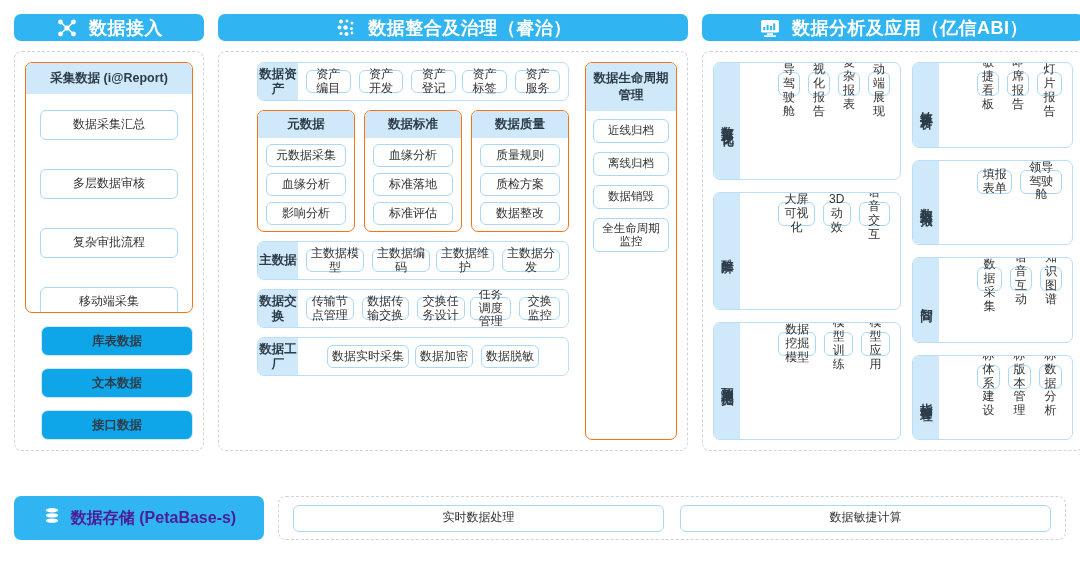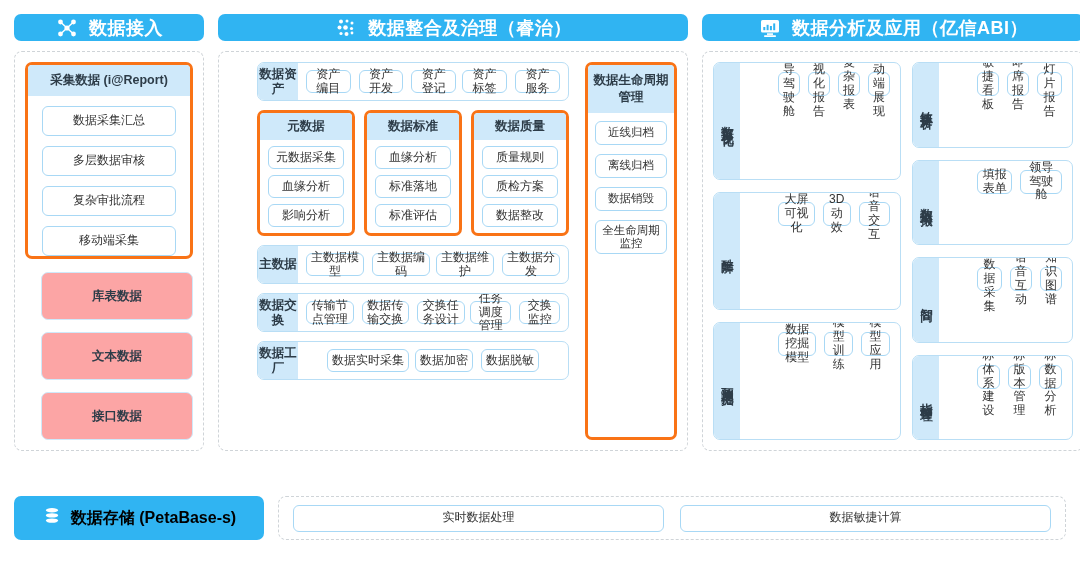--- a/index.html
+++ b/index.html
@@ -50,44 +50,44 @@
     color: #333;
     font-size: 12px;
     display: flex; align-items: center; justify-content: center;
     text-align: center;
     line-height: 1.15;
     padding: 0 4px;
   }
 
   
   .card-hdr-box {
-    border: 3px solid #f97316;
+    border: 1px solid #f97316;
     border-radius: 7px;
     overflow: hidden;
     background: #fff;
   }
   .card-hdr {
     background: #cfe9fa;
     color: #2d3c48;
     font-size: 12.5px;
     font-weight: bold;
     text-align: center;
     padding: 7px 2px;
   }
-  .card-body { padding: 10px 14px; display: flex; flex-direction: column; gap: 10px; }
+  .card-body { padding: 16px 14px; display: flex; flex-direction: column; gap: 29px; }
   .card-body .pill { height: 30px; }
 
   .solid-pill {
-    background: #fca5a5;
+    background: #0ea5e9;
     border: 1px solid #cfe9fa;
     border-radius: 7px;
     color: #2d3c48;
     font-size: 12.5px;
     font-weight: bold;
-    height: 48px;
+    height: 30px;
     display: flex; align-items: center; justify-content: center; margin-left: 16px;
   }
   .access-bottom { margin-top: 13px; display: flex; flex-direction: column; gap: 12px; }
 
   
   .gov-inner { display: flex; gap: 16px; height: 100%; padding-left: 28px; }
   .gov-left { flex: 1 1 auto; display: flex; flex-direction: column; gap: 9px; }
   .gov-right { width: 92px; flex: 0 0 92px; display: flex; flex-direction: column; gap: 10px; }
 
   
@@ -141,21 +141,21 @@
   
   .storage {
     position: absolute;
     left: 14px; right: 14px; top: 496px;
     display: flex; gap: 14px; align-items: stretch;
   }
   .storage-band {
     width: 250px; flex: 0 0 250px;
     background: #30b4f2;
     border-radius: 7px;
-    color: #000000;
+    color: #4c1d95;
     font-size: 16px; font-weight: bold;
     display: flex; align-items: center; justify-content: center; gap: 9px;
     height: 44px;
   }
   .storage-body {
     flex: 1 1 auto;
     border: 1px dashed #cfd4d8;
     border-radius: 8px;
     display: flex; align-items: center; gap: 16px;
     padding: 0 14px;

